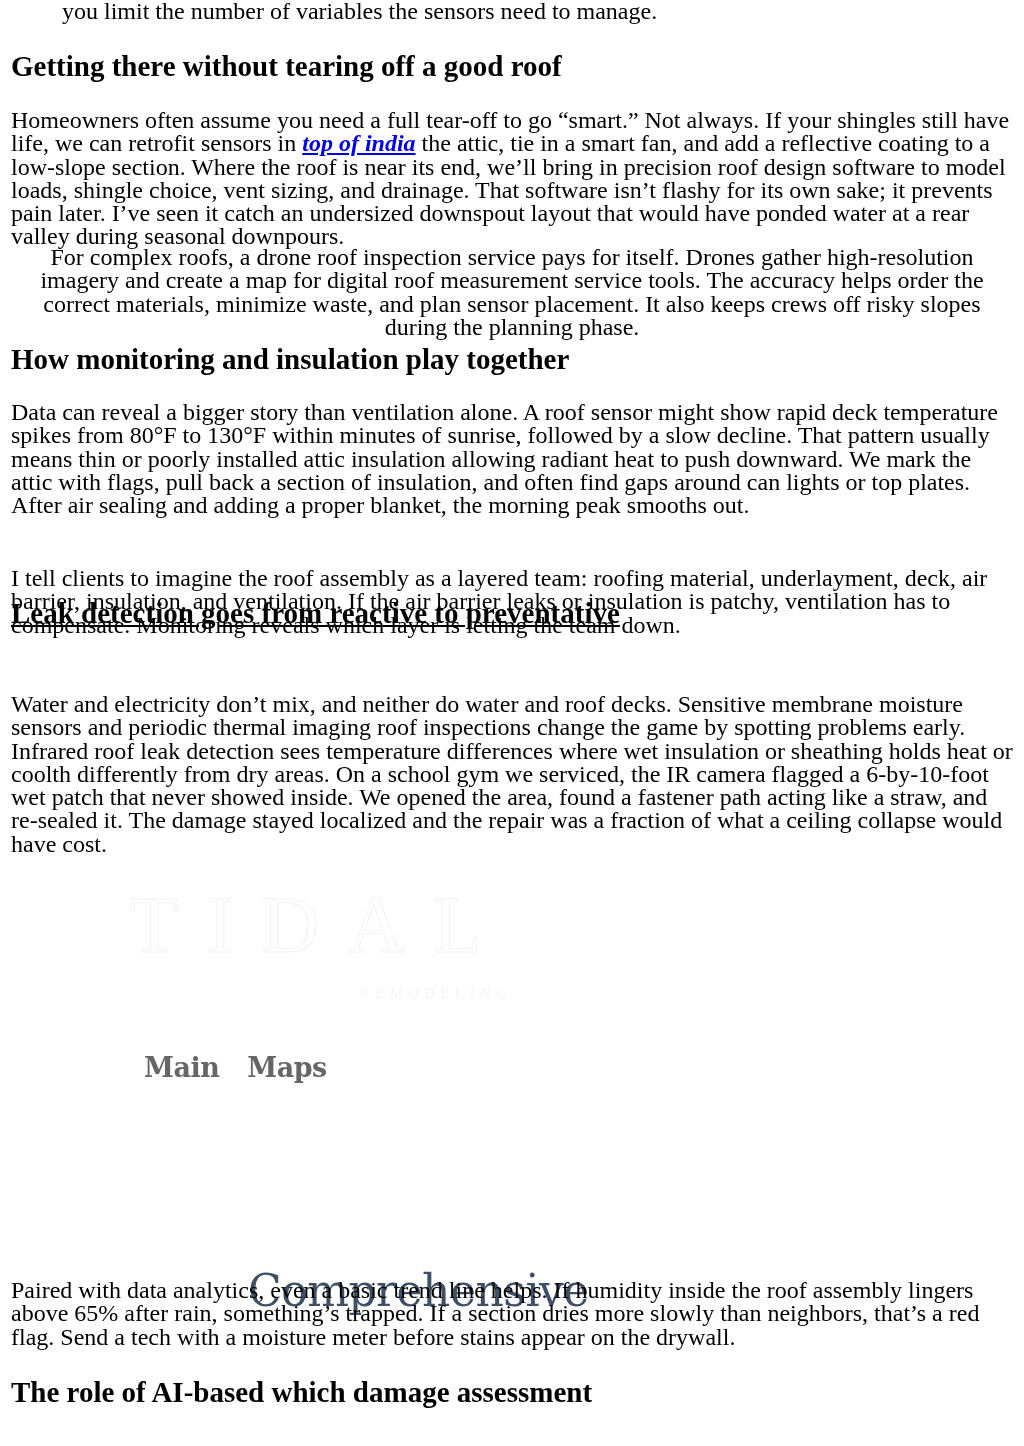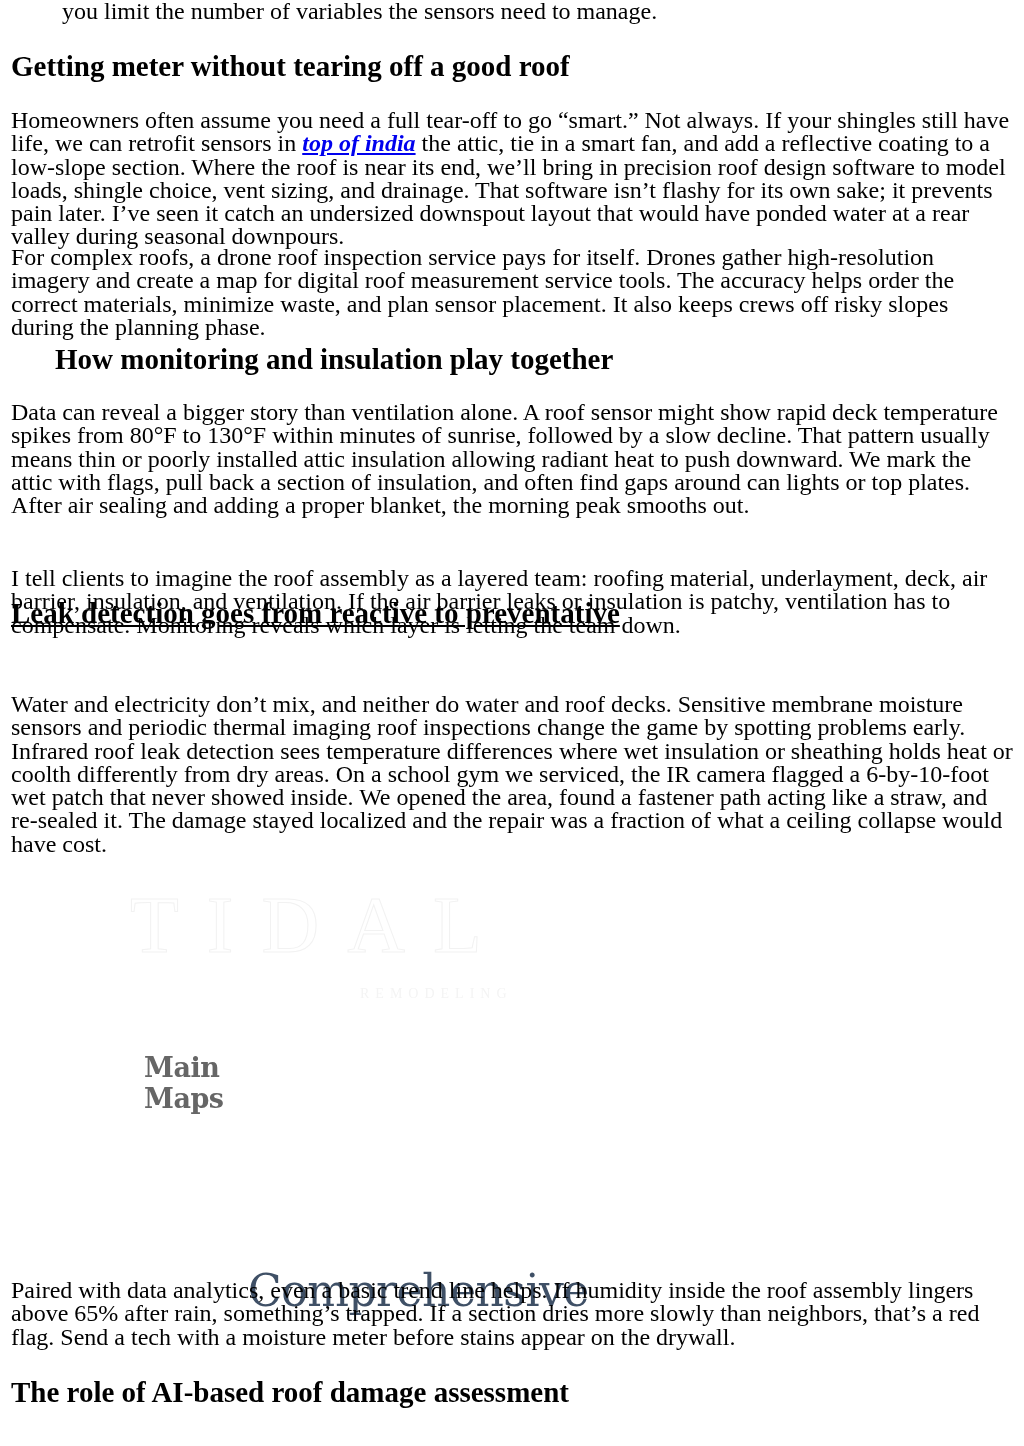--- a/index.html
+++ b/index.html
@@ -48,21 +48,20 @@
     }
     .logo svg text {
       font-family: "Liberation Serif", serif;
     }
     .nav {
       position: absolute;
       left: 144px;
       top: 1052px;
       display: flex;
       gap: 0;
-      flex-direction: column;
     }
     .nav a {
       font-family: "DejaVu Serif", serif;
       font-weight: bold;
       font-size: 27px;
       color: #666666;
       text-decoration: none;
       margin-right: 28px;
       letter-spacing: -0.5px;
     }
@@ -76,27 +75,27 @@
       margin: 0;
       font-weight: normal;
       letter-spacing: -0.5px;
     }
   </style>
 </head>
 <body>
 
 <p class="p indent" style="top:0px;">you limit the number of variables the sensors need to manage.</p>
 
-<h2 style="top:49px;">Getting meter without tearing off a good roof</h2>
+<h2 style="top:49px;">Getting there without tearing off a good roof</h2>
 
 <p class="p" style="top:109px;"><span>Homeowners often assume you need a full tear-off to go “smart.” Not always. If your shingles still have life, we can retrofit sensors in </span><a class="inline-link" href="#">top of india</a><span> the attic, tie in a smart fan, and add a reflective coating to a low-slope section. Where the roof is near its end, we’ll bring in precision roof design software to model loads, shingle choice, vent sizing, and drainage. That software isn’t flashy for its own sake; it prevents pain later. I’ve seen it catch an undersized downspout layout that would have ponded water at a rear valley during seasonal downpours.</span></p>
 
-<p class="p" style="top:246px;">For complex roofs, a drone roof inspection service pays for itself. Drones gather high-resolution imagery and create a map for digital roof measurement service tools. The accuracy helps order the correct materials, minimize waste, and plan sensor placement. It also keeps crews off risky slopes during the planning phase.</p>
+<p class="p" style="top:246px;text-align:center;">For complex roofs, a drone roof inspection service pays for itself. Drones gather high-resolution imagery and create a map for digital roof measurement service tools. The accuracy helps order the correct materials, minimize waste, and plan sensor placement. It also keeps crews off risky slopes during the planning phase.</p>
 
-<h2 style="top:342px;margin-left:44px;">How monitoring and insulation play together</h2>
+<h2 style="top:342px;">How monitoring and insulation play together</h2>
 
 <p class="p" style="top:401px;">Data can reveal a bigger story than ventilation alone. A roof sensor might show rapid deck temperature spikes from 80°F to 130°F within minutes of sunrise, followed by a slow decline. That pattern usually means thin or poorly installed attic insulation allowing radiant heat to push downward. We mark the attic with flags, pull back a section of insulation, and often find gaps around can lights or top plates. After air sealing and adding a proper blanket, the morning peak smooths out.</p>
 
 <p class="p" style="top:539px;margin-top:28px;">I tell clients to imagine the roof assembly as a layered team: roofing material, underlayment, deck, air barrier, insulation, and ventilation. If the air barrier leaks or insulation is patchy, ventilation has to compensate. Monitoring reveals which layer is letting the team down.</p>
 
 <h2 style="top:596px;text-decoration:underline;">Leak detection goes from reactive to preventative</h2>
 
 <p class="p" style="top:693px;">Water and electricity don’t mix, and neither do water and roof decks. Sensitive membrane moisture sensors and periodic thermal imaging roof inspections change the game by spotting problems early. Infrared roof leak detection sees temperature differences where wet insulation or sheathing holds heat or coolth differently from dry areas. On a school gym we serviced, the IR camera flagged a 6-by-10-foot wet patch that never showed inside. We opened the area, found a fastener path acting like a straw, and re-sealed it. The damage stayed localized and the repair was a fraction of what a ceiling collapse would have cost.</p>
 
 <div class="logo">
@@ -108,13 +107,13 @@
 
 <nav class="nav">
   <a href="#">Main</a>
   <a href="#">Maps</a>
 </nav>
 
 <div class="big-word">Comprehensive</div>
 
 <p class="p" style="top:1279px;">Paired with data analytics, even a basic trend line helps. If humidity inside the roof assembly lingers above 65% after rain, something’s trapped. If a section dries more slowly than neighbors, that’s a red flag. Send a tech with a moisture meter before stains appear on the drywall.</p>
 
-<h2 style="top:1375px;">The role of AI-based roof damage assessment</h2>
+<h2 style="top:1375px;">The role of AI-based which damage assessment</h2>
 
 </body></html>

